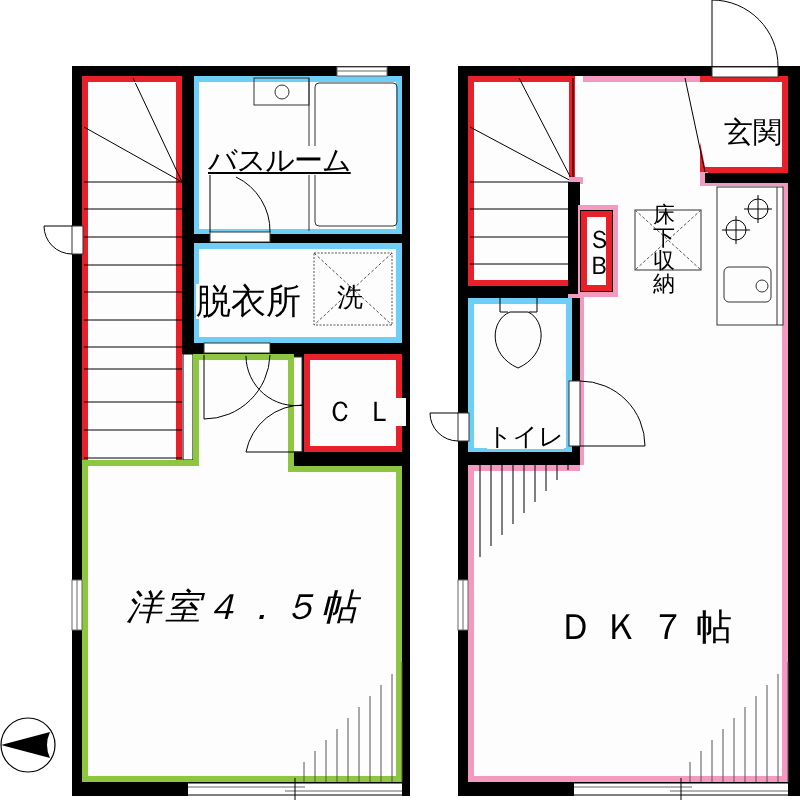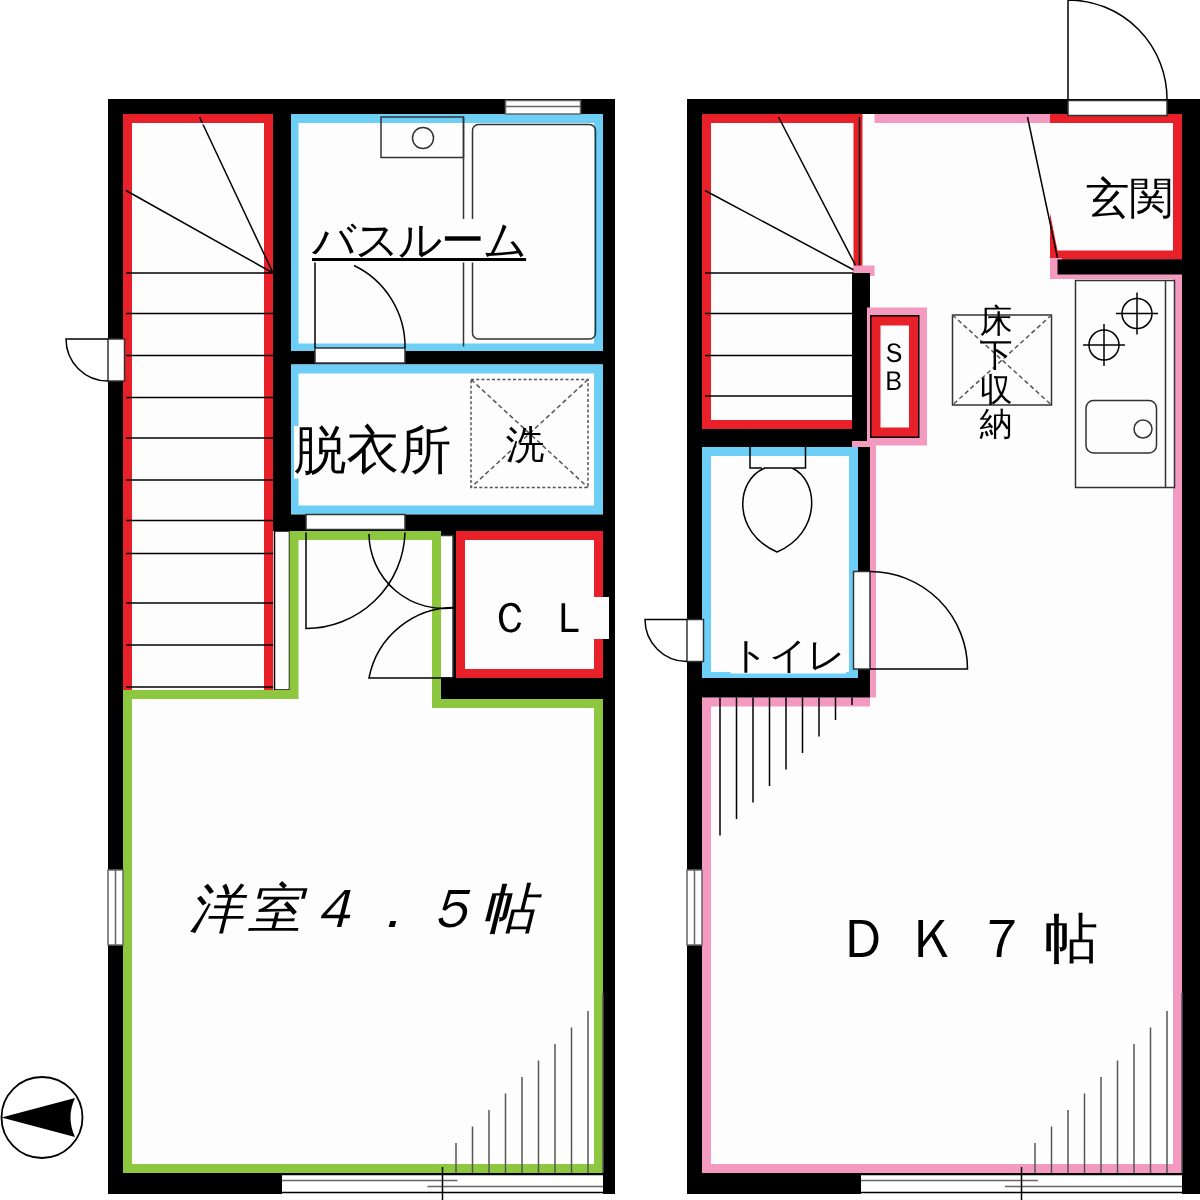--- a/index.html
+++ b/index.html
@@ -5,21 +5,21 @@
   html, body { margin: 0; padding: 0; background: #ffffff; }
   body { width: 800px; height: 800px; overflow: hidden; position: relative; font-family: "DejaVu Sans", sans-serif; }
   svg { position: absolute; left: 0; top: 0; }
   .lbl { position: absolute; background: #fdfdfd; color: #000; white-space: nowrap; line-height: 1; font-family: "DejaVu Sans", sans-serif; }
   .l-bath { left: 208px; top: 146px; font-size: 29px; letter-spacing: -1px; text-decoration: underline; }
   .l-datsui { left: 196px; top: 284px; font-size: 35px; }
   .l-sen { left: 337px; top: 284px; font-size: 26px; background: transparent; }
   .l-cl { left: 326px; top: 398px; font-size: 28px; letter-spacing: 12px; }
   .l-yoshitsu { left: 126px; top: 589px; font-size: 36px; letter-spacing: 3px; font-style: italic; }
   .l-genkan { left: 724px; top: 118px; font-size: 29px; }
-  .l-sb { left: 587px; top: 227px; font-size: 18px; width: 18px; text-align: center; white-space: normal; word-break: break-all; line-height: 1.05; background: transparent; }
+  .l-sb { left: 587px; top: 227px; font-size: 25px; width: 18px; text-align: center; white-space: normal; word-break: break-all; line-height: 1.05; background: transparent; }
   .l-yukashita { left: 652px; top: 203px; font-size: 22px; width: 24px; white-space: normal; word-break: break-all; line-height: 1.05; background: transparent; text-align:center; }
   .l-toilet { left: 487px; top: 424px; font-size: 25px; }
   .l-dk { left: 558px; top: 597px; font-size: 36px; letter-spacing: 10px; margin-top: 12px; }
 </style>
 </head>
 <body>
 
 <svg width="800" height="800" viewBox="0 0 800 800">
 
   <g>

